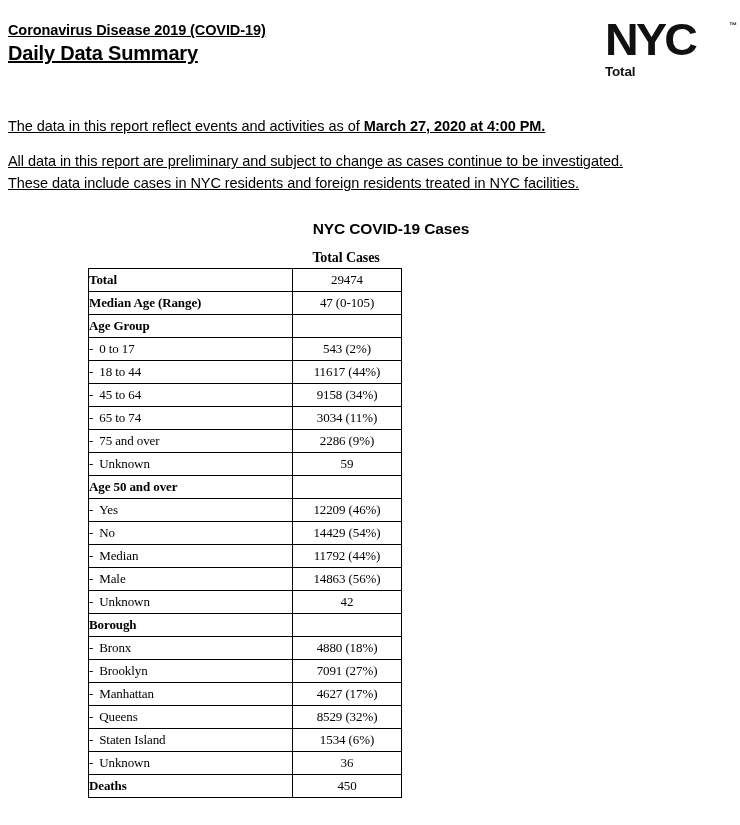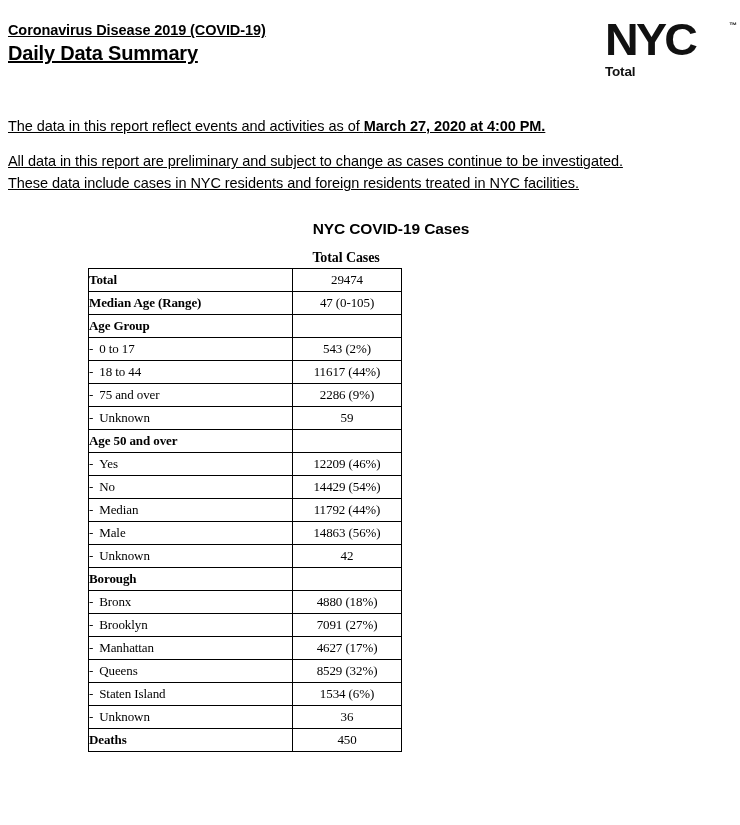--- a/index.html
+++ b/index.html
@@ -200,20 +200,28 @@
           </tr>
           <tr class="sub">
             <td class="label"><span class="dash">-</span><span class="sub">0 to 17</span></td>
             <td class="value">543 (2%)</td>
           </tr>
           <tr class="sub">
             <td class="label"><span class="dash">-</span><span class="sub">18 to 44</span></td>
             <td class="value">11617 (44%)</td>
           </tr>
           <tr class="sub">
+            <td class="label"><span class="dash">-</span><span class="sub">45 to 64</span></td>
+            <td class="value">9158 (34%)</td>
+          </tr>
+          <tr class="sub">
+            <td class="label"><span class="dash">-</span><span class="sub">65 to 74</span></td>
+            <td class="value">3034 (11%)</td>
+          </tr>
+          <tr class="sub">
             <td class="label"><span class="dash">-</span><span class="sub">75 and over</span></td>
             <td class="value">2286 (9%)</td>
           </tr>
           <tr class="sub">
             <td class="label"><span class="dash">-</span><span class="sub">Unknown</span></td>
             <td class="value">59</td>
           </tr>
           <tr class="section">
             <td class="label">Age 50 and over</td>
             <td class="value"></td>

